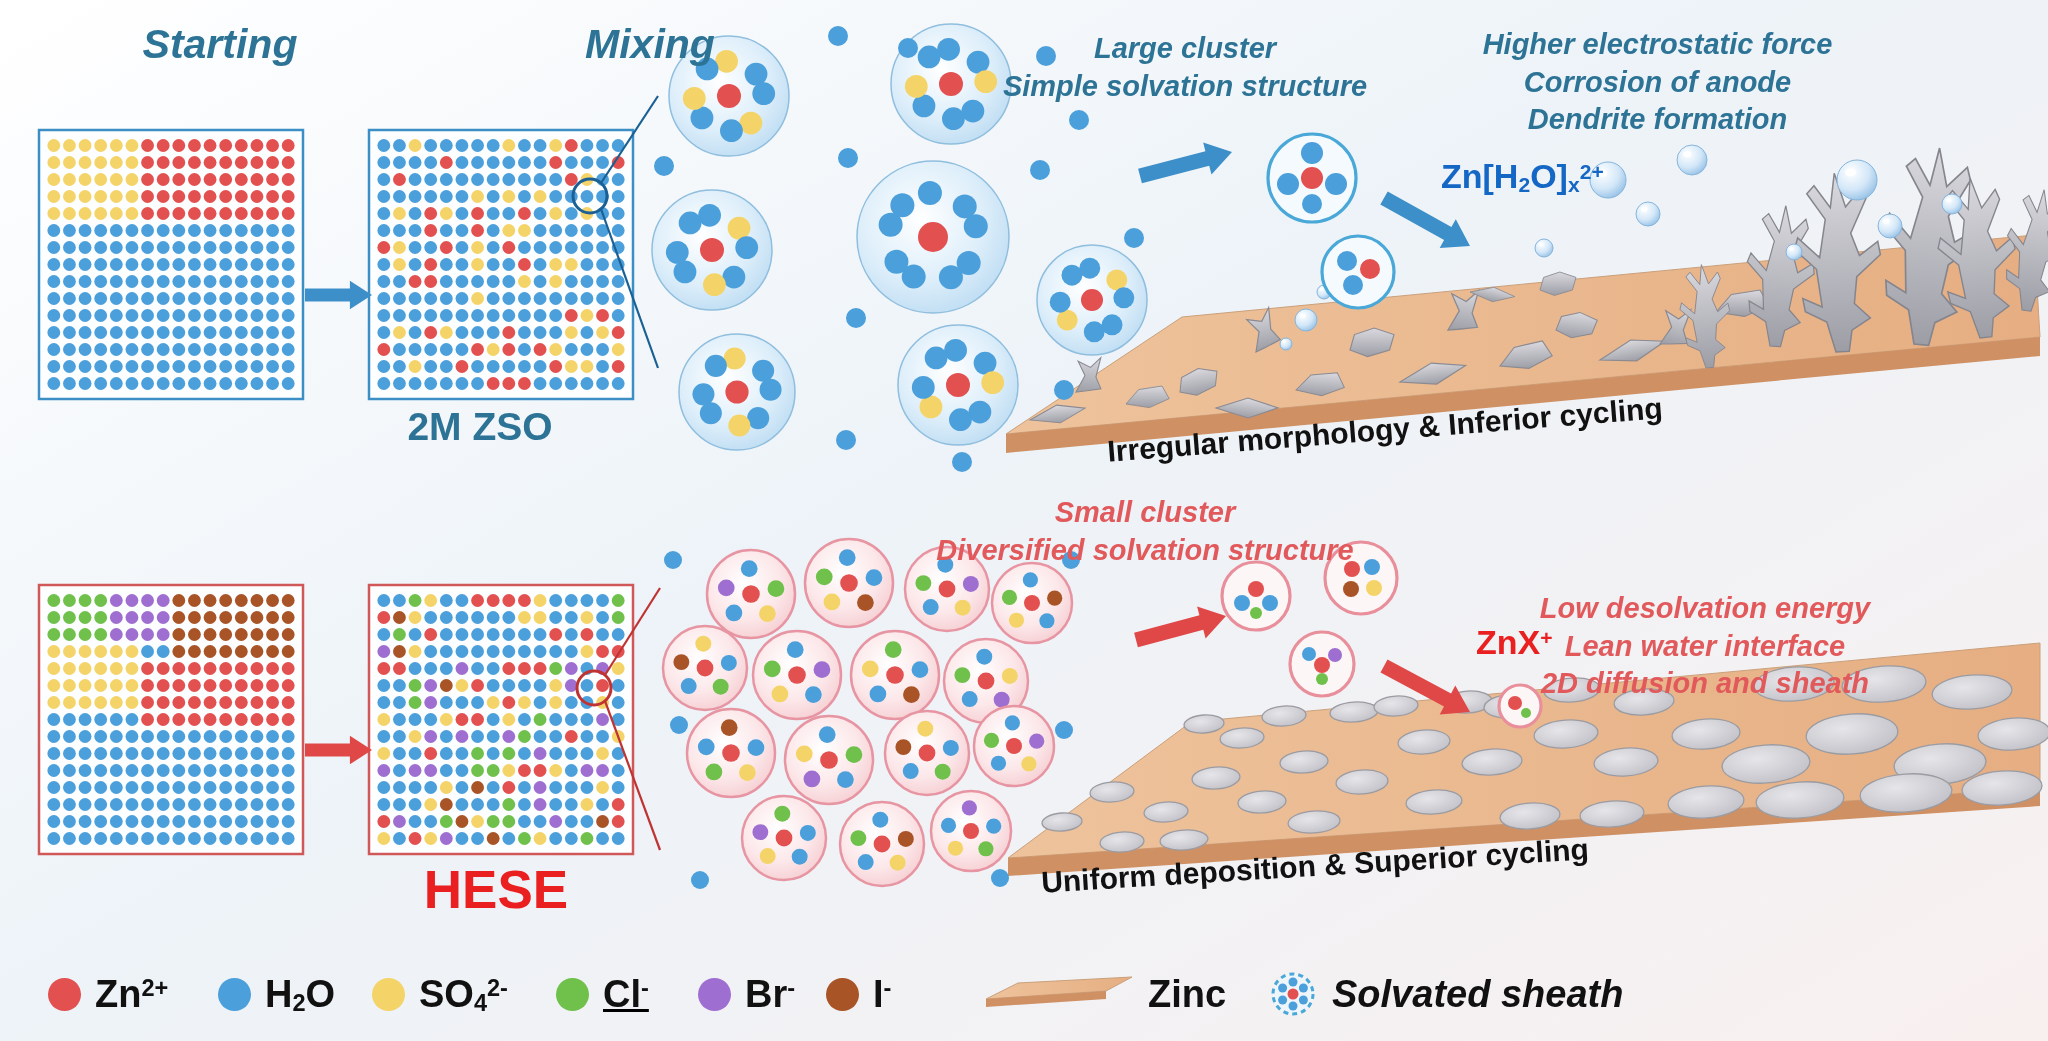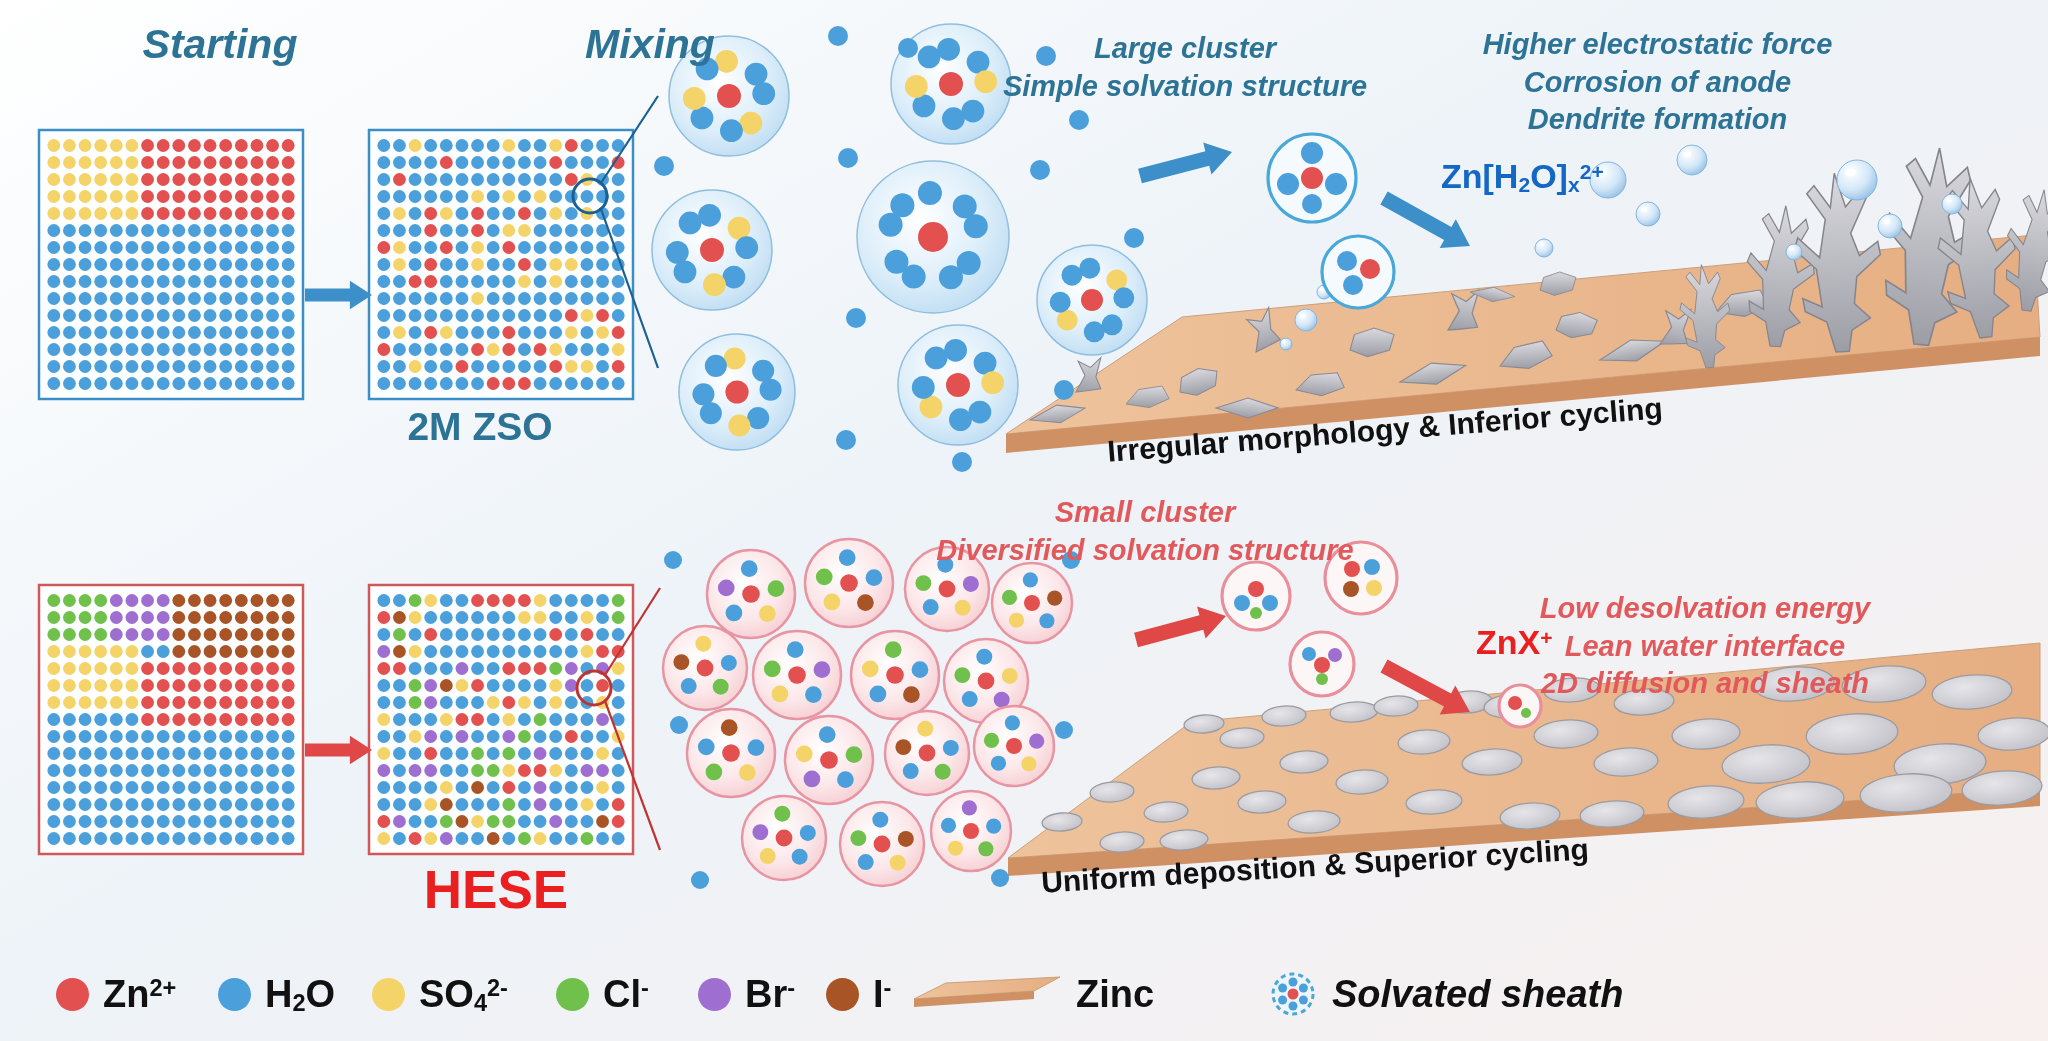--- a/index.html
+++ b/index.html
@@ -1479,45 +1479,45 @@
     <div>Low desolvation energy</div>
     <div>Lean water interface</div>
     <div>2D diffusion and sheath</div>
   </div>
 
   <div class="txt t-red" style="left:1476px;top:620px;width:180px;font-size:34px"><span>ZnX</span><span class="sp sup">+</span></div>
 
   <div class="txt t-black center" style="left:1010px;top:846px;width:610px;font-size:30px;transform:rotate(-3.5deg)">Uniform deposition &amp; Superior cycling</div>
 
   <div id="legend">
-      <div class="lg-item" style="left: 56px; align-items: center;">
+      <div class="lg-item" style="left: 48px; align-items: center;">
         <span class="lg-dot" style="background:#e35050"></span>
         <span class="lg-label"><span>Zn</span><span class="sp sup">2+</span></span>
       </div>
       <div class="lg-item" style="left: 218px;">
         <span class="lg-dot" style="background:#4b9fdb"></span>
         <span class="lg-label"><span>H</span><span class="sp sub">2</span><span>O</span></span>
       </div>
       <div class="lg-item" style="left: 372px;">
         <span class="lg-dot" style="background:#f4d468"></span>
         <span class="lg-label"><span>SO</span><span class="sp sub">4</span><span class="sp sup">2-</span></span>
       </div>
-      <div class="lg-item" style="left: 556px;">
+      <div class="lg-item" style="left: 556px; text-decoration: underline;">
         <span class="lg-dot" style="background:#70c04c"></span>
         <span class="lg-label"><span>Cl</span><span class="sp sup">-</span></span>
       </div>
       <div class="lg-item" style="left: 698px;">
         <span class="lg-dot" style="background:#9e6fd0"></span>
         <span class="lg-label"><span>Br</span><span class="sp sup">-</span></span>
       </div>
       <div class="lg-item" style="left: 826px;">
         <span class="lg-dot" style="background:#a85426"></span>
         <span class="lg-label"><span>I</span><span class="sp sup">-</span></span>
       </div>
-      <div class="lg-item" style="left: 912px;">
+      <div class="lg-item" style="left: 984px;">
         <svg width="150" height="42" viewBox="0 0 150 42">
           <polygon points="2,26 34,10 148,4 122,18" fill="url(#plateT)" stroke="#caa07b" stroke-width="1"></polygon>
           <polygon points="2,26 122,18 122,26 2,34" fill="#cf9064"></polygon>
         </svg>
         <span class="lg-label"><span>Zinc</span></span>
       </div>
       <div class="lg-item" style="left: 1268px; font-style: italic;">
         <svg width="50" height="54" viewBox="0 0 50 54">
           <circle cx="25" cy="27" r="20" fill="#eef6fc" stroke="#49a8d8" stroke-width="3" stroke-dasharray="5 4"></circle>
           <circle cx="25" cy="27" r="5.5" fill="#e35050"></circle>

